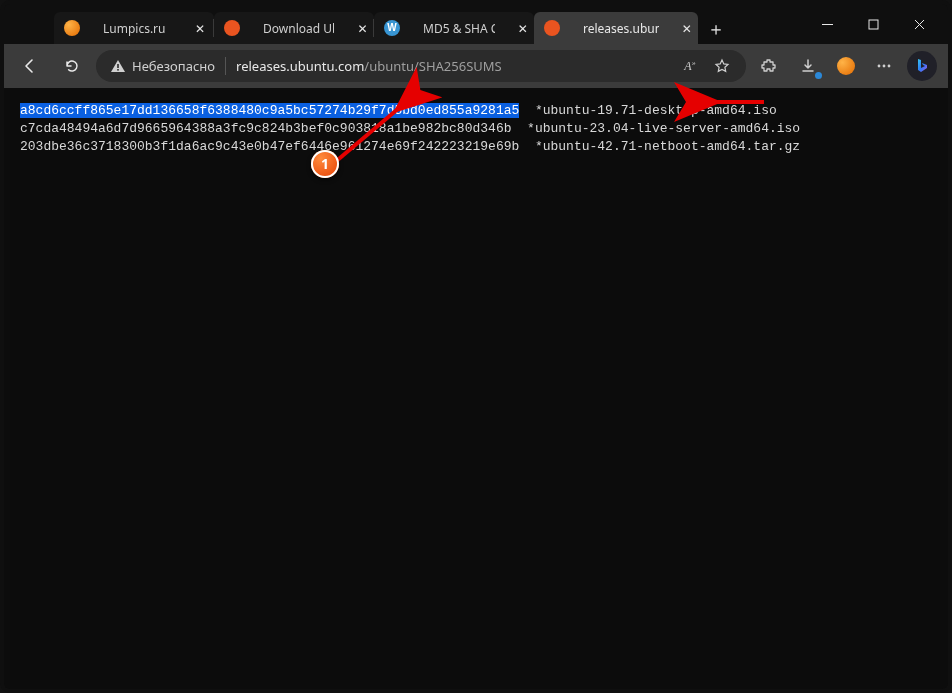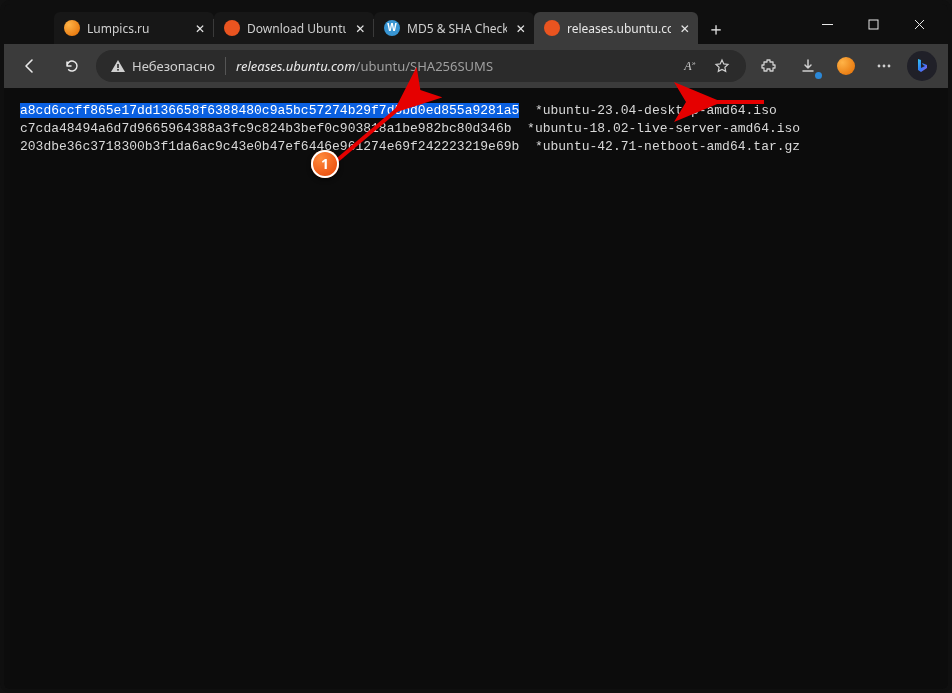--- a/index.html
+++ b/index.html
@@ -4,39 +4,39 @@
 <style>
   * { margin:0; padding:0; box-sizing:border-box; }
   body { font-family: system-ui, -apple-system, "Segoe UI", sans-serif; background:#111; width:952px; height:693px; overflow:hidden; }
 
   
   .frame { position:relative; width:952px; height:693px; border:4px solid #0f0f0f; border-radius:10px; overflow:hidden; }
 
   
   .tabstrip { height:40px; background:#0f0f0f; display:flex; align-items:flex-end; padding-left:10px; padding-right:6px; gap:0; }
   .tab-spacer { width:40px; height:40px; }
-  .tab { height:32px; min-width:164px; max-width:164px; background:#3b3b3b; border-radius:6px 6px 0 0; display:flex; align-items:center; padding:0 6px 0 10px; gap:7px; color:#e8e8e8; font-size:12px; cursor:pointer; position:relative; }
+  .tab { height:32px; min-width:164px; max-width:164px; background:#3b3b3b; border-radius:6px 6px 0 0; display:flex; align-items:center; padding:0 6px 0 10px; gap:23px; color:#e8e8e8; font-size:12px; cursor:pointer; position:relative; }
   .tab .icon { width:16px; height:16px; border-radius:50%; flex:0 0 16px; }
   .tab .title { flex:1 1 auto; white-space:nowrap; overflow:hidden; text-overflow:clip; }
   .tab .close { width:16px; height:16px; display:flex; align-items:center; justify-content:center; font-size:12px; color:#e8e8e8; border-radius:3px; }
   .tab.inactive { background:#171717; color:#cfcfcf; max-width:160px; min-width:160px; }
   .tab.inactive + .tab.inactive::before { content:""; position:absolute; left:-1px; top:7px; bottom:7px; width:1px; background:#3a3a3a; }
   .tab-plus { width:32px; height:32px; display:flex; align-items:center; justify-content:center; color:#e8e8e8; font-size:18px; border-radius:4px; margin-left:2px; cursor:pointer; }
   .win-ctrls { margin-left:auto; display:flex; align-items:center; height:100%; }
   .win-btn { width:46px; height:40px; display:flex; align-items:center; justify-content:center; color:#e8e8e8; cursor:pointer; }
 
   
   .toolbar { height:44px; background:#3b3b3b; display:flex; align-items:center; gap:6px; padding:0 8px; }
   .nav-btn { width:36px; height:34px; display:flex; align-items:center; justify-content:center; color:#cfcfcf; border-radius:4px; cursor:pointer; }
 
   .omnibox { flex:1 1 auto; height:32px; background:#2b2b2b; border-radius:16px; display:flex; align-items:center; padding:0 10px 0 14px; gap:10px; color:#cfcfcf; font-size:13px; }
   .omni-warn { display:flex; align-items:center; gap:6px; color:#d0d0d0; }
   .omni-divider { width:1px; height:18px; background:#555; }
   .omni-url { flex:1 1 auto; color:#9f9f9f; }
-  .omni-url .host { color:#e8e8e8;font-style:italic; }
+  .omni-url .host { color:#e8e8e8; }
   .omni-right { display:flex; align-items:center; gap:4px; }
   .omni-icon { width:28px; height:28px; display:flex; align-items:center; justify-content:center; color:#cfcfcf; border-radius:4px; cursor:pointer; }
 
   .toolbar-right { display:flex; align-items:center; gap:2px; }
   .tb-btn { width:36px; height:34px; display:flex; align-items:center; justify-content:center; color:#cfcfcf; border-radius:4px; cursor:pointer; position:relative; }
   .bing { width:30px; height:30px; border-radius:50%; background:#202028; display:flex; align-items:center; justify-content:center; }
   .orange-ext { width:18px; height:18px; border-radius:50%; background:radial-gradient(circle at 30% 30%, #ffb347, #e26a00); }
 
   
   .viewport { position:relative; height:calc(100% - 84px); background:#0c0c0c; padding:14px 16px; font-family: "Consolas","Courier New",monospace; font-size:13px; line-height:18px; color:#d8d8d8; }
@@ -169,24 +169,24 @@
               </defs>
               <path d="M5 2l3 1v8l4-2-2-1-1-2 5 2v3l-6 4-3-2V2Z" fill="url(#bg)"></path>
             </svg>
         </span>
       </div>
     </div>
   </div>
 
   <div class="viewport">
     <div class="line1">
-      <span class="sel">a8cd6ccff865e17dd136658f6388480c9a5bc57274b29f7d5bd0ed855a9281a5</span><span>  </span><span>*ubuntu-23.04-desktop-amd64.iso</span>
+      <span class="sel">a8cd6ccff865e17dd136658f6388480c9a5bc57274b29f7d5bd0ed855a9281a5</span><span>  </span><span>*ubuntu-19.71-desktop-amd64.iso</span>
     </div>
     <div>
-      <span>c7cda48494a6d7d9665964388a3fc9c824b3bef0c903818a1be982bc80d346b</span><span>  </span><span>*ubuntu-18.02-live-server-amd64.iso</span>
+      <span>c7cda48494a6d7d9665964388a3fc9c824b3bef0c903818a1be982bc80d346b</span><span>  </span><span>*ubuntu-23.04-live-server-amd64.iso</span>
     </div>
     <div>
       <span>203dbe36c3718300b3f1da6ac9c43e0b47ef6446e961274e69f242223219e69b</span><span>  </span><span>*ubuntu-42.71-netboot-amd64.tar.gz</span>
     </div>
 
     <svg class="anno" style="left:0;top:0" width="952" height="120">
       <defs>
           <marker id="ah" markerWidth="12" markerHeight="10" refX="2" refY="5" orient="auto">
             <path d="M12 0 0 5l12 5-3-5 3-5Z" fill="#e50000"></path>
           </marker>

